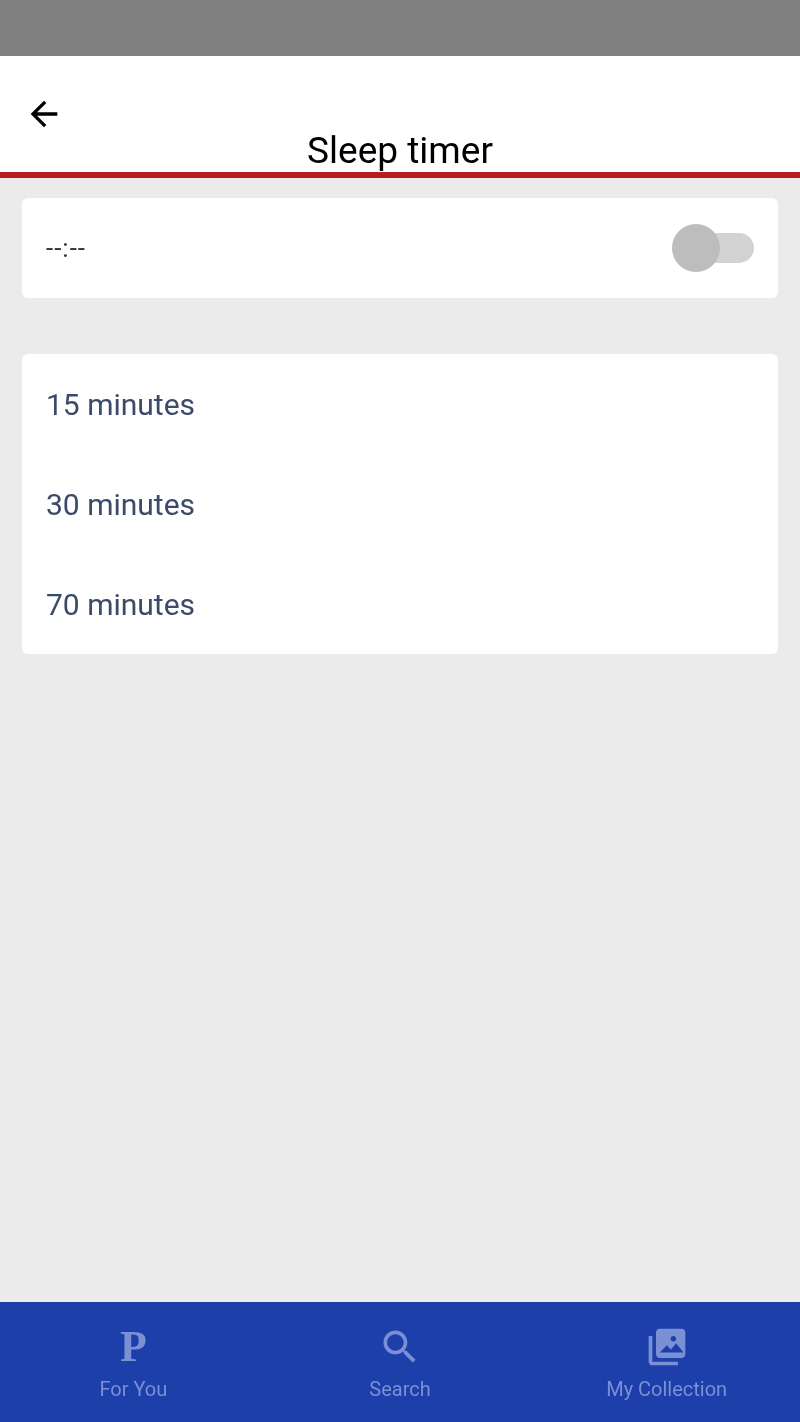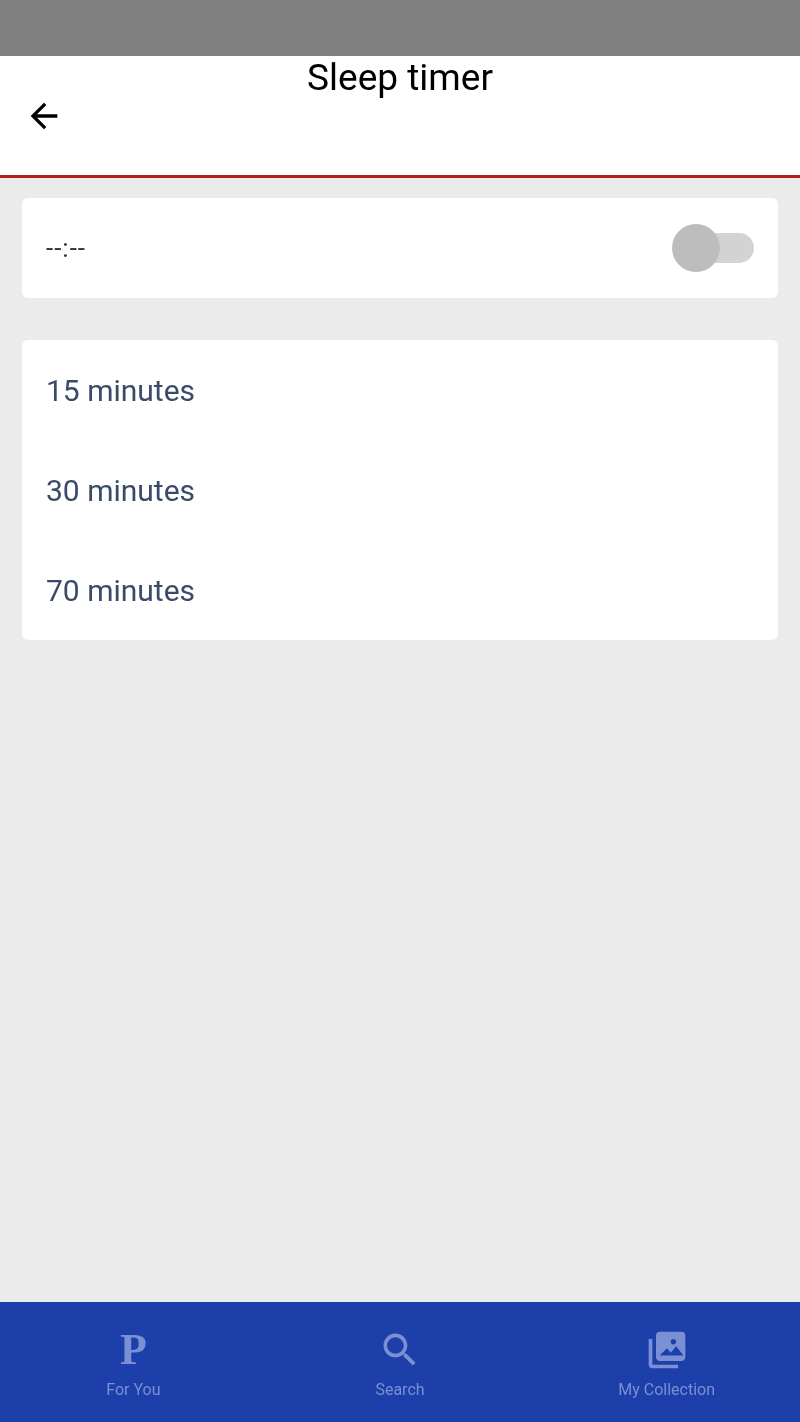--- a/index.html
+++ b/index.html
@@ -18,23 +18,23 @@
     }
     .status-bar {
       height: 56px;
       background: #808080;
       width: 100%;
     }
     .header {
       height: 122px;
       background: #ffffff;
       display: flex;
-      align-items: flex-start;
+      align-items: flex-end;
       position: relative;
-      border-bottom: 3px solid #b91c1c;
+      border-bottom: 6px solid #b91c1c;
     }
     .back-button {
       position: absolute;
       left: 24px;
       top: 50%;
       transform: translateY(-50%);
       cursor: pointer;
       display: flex;
       align-items: center;
       justify-content: center;
@@ -90,21 +90,21 @@
       height: 48px;
       left: -4px;
       top: 50%;
       transform: translateY(-50%);
       background: #bdbdbd;
       border-radius: 50%;
     }
     .options-card {
       background: #ffffff;
       border-radius: 6px;
-      margin-top: 42px;
+      margin-top: 56px;
     }
     .option-item {
       height: 100px;
       display: flex;
       align-items: center;
       padding: 0 24px;
       font-size: 30px;
       color: #3a4a68;
       cursor: pointer;
     }
@@ -126,21 +126,21 @@
       height: 100%;
     }
     .nav-icon {
       width: 48px;
       height: 48px;
       display: flex;
       align-items: center;
       justify-content: center;
     }
     .nav-label {
-      font-size: 16px;
+      font-size: 20px;
       color: #7a8fd4;
     }
     .nav-item.active .nav-label {
       color: #ffffff;
     }
     .nav-item.active .nav-icon svg {
       fill: #ffffff;
     }
     .nav-item .nav-icon svg {
       fill: #7a8fd4;

